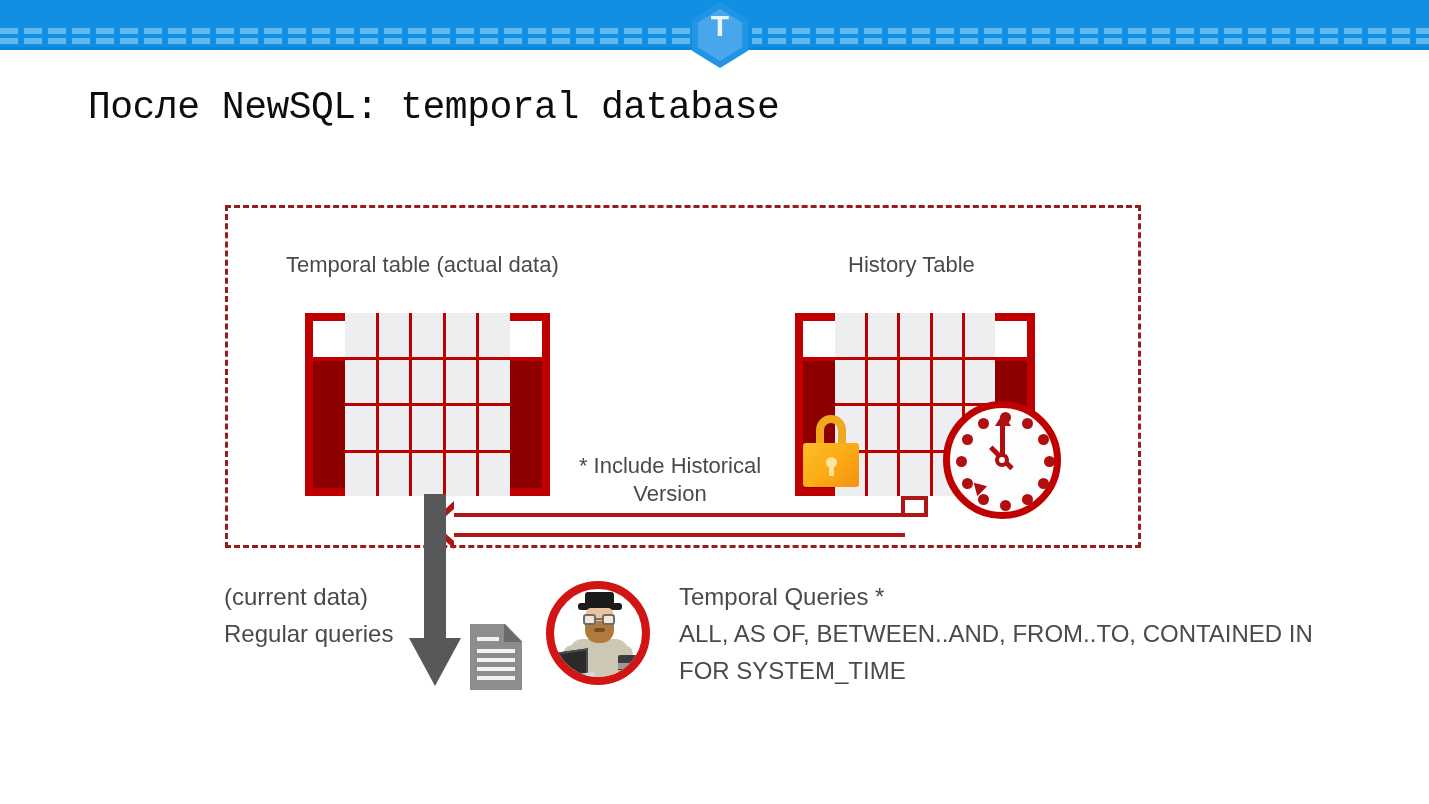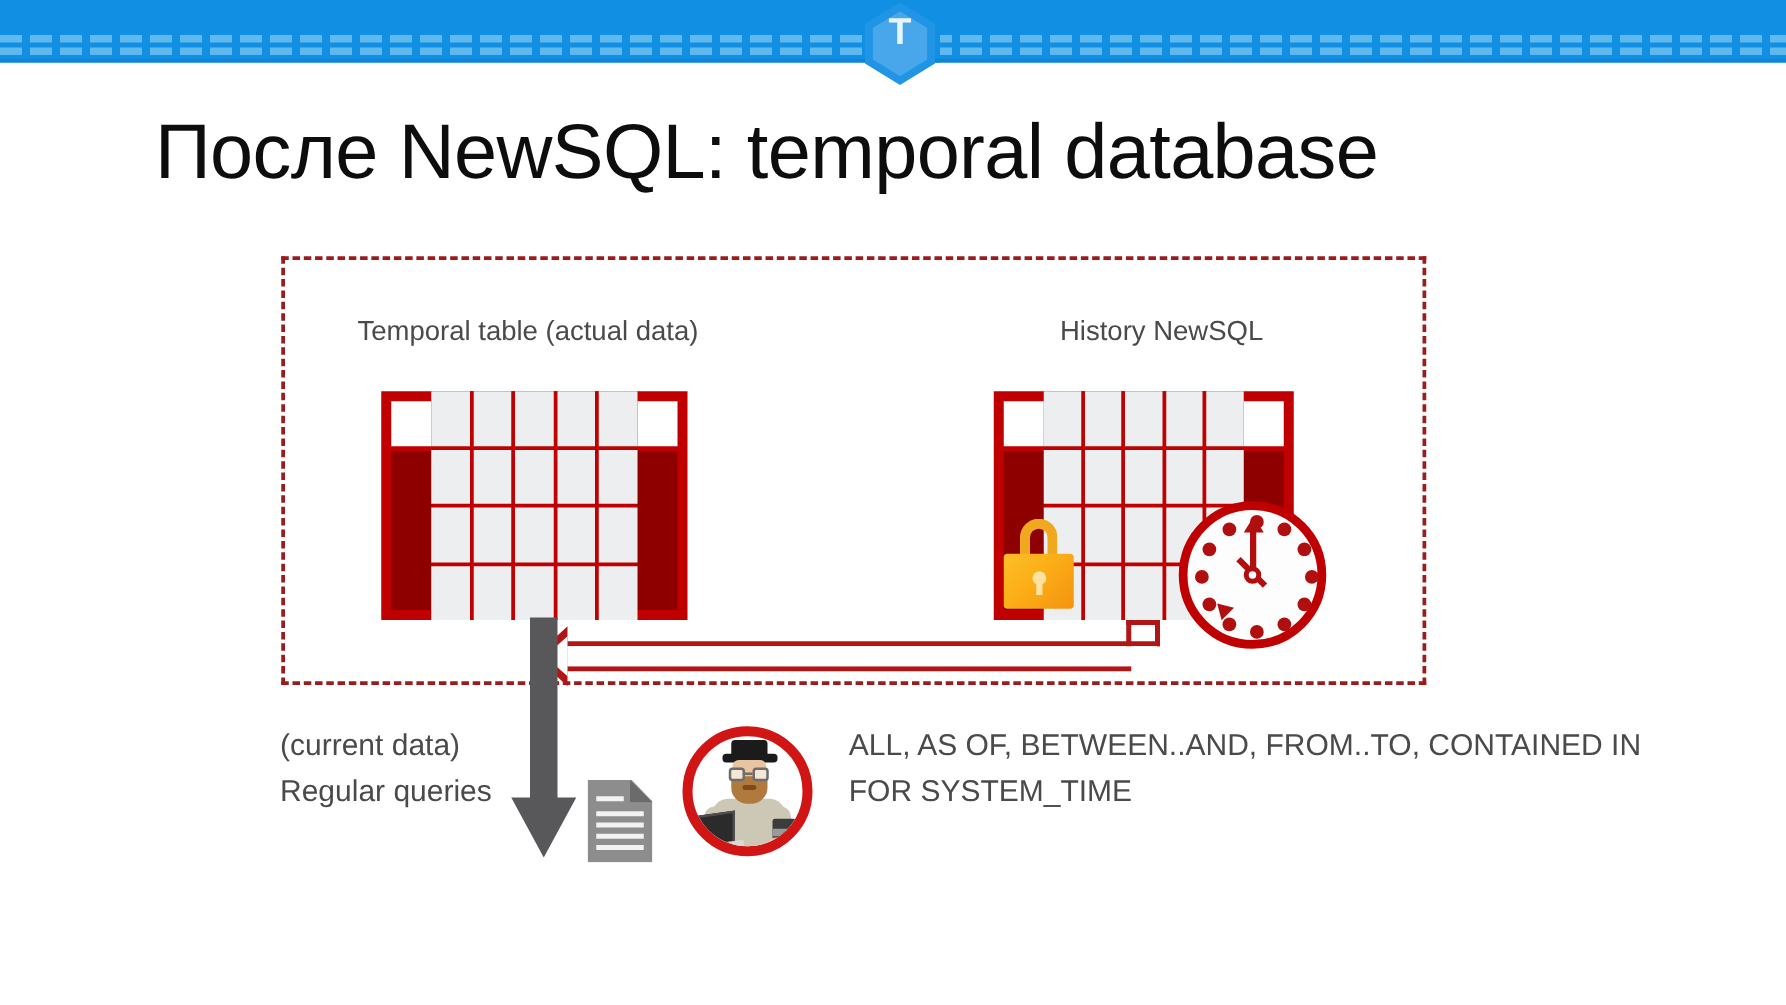--- a/index.html
+++ b/index.html
@@ -49,23 +49,23 @@
   .hex-t {
     position: absolute; left: 0; top: 9px; width: 56px;
     text-align: center; color: #e9f5fd;
     font-family: "Liberation Sans", sans-serif;
     font-size: 30px; font-weight: bold; line-height: 30px;
   }
 
   
   .title {
     position: absolute; left: 88px; top: 86px;
-    font-family: Liberation Sans, sans-serif;
-    font-size: 62px; font-weight: 400; color: #0d0d0d;
-    letter-spacing: -0.5px; white-space: nowrap; margin-left: 36px;
+    font-family: Liberation Mono, monospace;
+    font-size: 38px; font-weight: 400; color: #0d0d0d;
+    letter-spacing: -0.5px; white-space: nowrap;
   }
 
   
   .dashed-box {
     position: absolute; left: 225px; top: 205px;
     width: 916px; height: 343px;
     border: 3px dashed #9b1c1c;
     background: transparent;
   }
 
@@ -287,21 +287,21 @@
     <div class="hex-outer"></div>
     <div class="hex-inner"></div>
     <div class="hex-t">T</div>
   </div>
 
   <div class="title">После NewSQL: temporal database</div>
 
   <div class="dashed-box"></div>
 
   <div class="cap cap-temporal">Temporal table (actual data)</div>
-  <div class="cap cap-history">History NewSQL</div>
+  <div class="cap cap-history">History Table</div>
 
   <div class="tbl" id="tbl-temporal">
     <div class="tbl-head"></div>
     <div class="tbl-body"></div>
     <div class="tbl-grid">
       <div class="tbl-cell"></div>
         <div class="tbl-cell"></div>
         <div class="tbl-cell"></div>
         <div class="tbl-cell"></div>
         <div class="tbl-cell"></div>
@@ -370,20 +370,21 @@
     <div class="c-dot" style="left:6px; top:48px;"></div>
     <div class="c-dot" style="left:12px; top:26px;"></div>
     <div class="c-dot" style="left:28px; top:10px;"></div>
     <div class="c-hand-up"></div>
     <div class="c-arrow-up"></div>
     <div class="c-hand-dl"></div>
     <div class="c-arrow-dl"></div>
     <div class="c-center"></div>
   </div>
 
+  <div class="note">* Include Historical Version</div>
 
   <div class="ret-line-h"></div>
   <div class="ret-line-h2"></div>
   <div class="ret-line-v"></div>
   <div class="ret-line-v2"></div>
   <div class="ret-cap-top"></div>
   <div class="ret-head"></div>
   <div class="ret-head-in"></div>
   <div class="ret-gap"></div>
 
@@ -419,17 +420,18 @@
     <div class="p-glass-br"></div>
     <div class="p-laptop-screen"></div>
     <div class="p-laptop-base"></div>
     <div class="p-cup"></div>
     <div class="p-cup-band"></div>
     <div class="p-hand-l"></div>
     <div class="p-hand-r"></div>
   </div>
 
   <div class="lbl lbl-temporal-q">
+    <div>Temporal Queries *</div>
     <div>ALL, AS OF, BETWEEN..AND, FROM..TO, CONTAINED IN</div>
     <div>FOR SYSTEM_TIME</div>
   </div>
 
 </div>
 
 </body></html>

